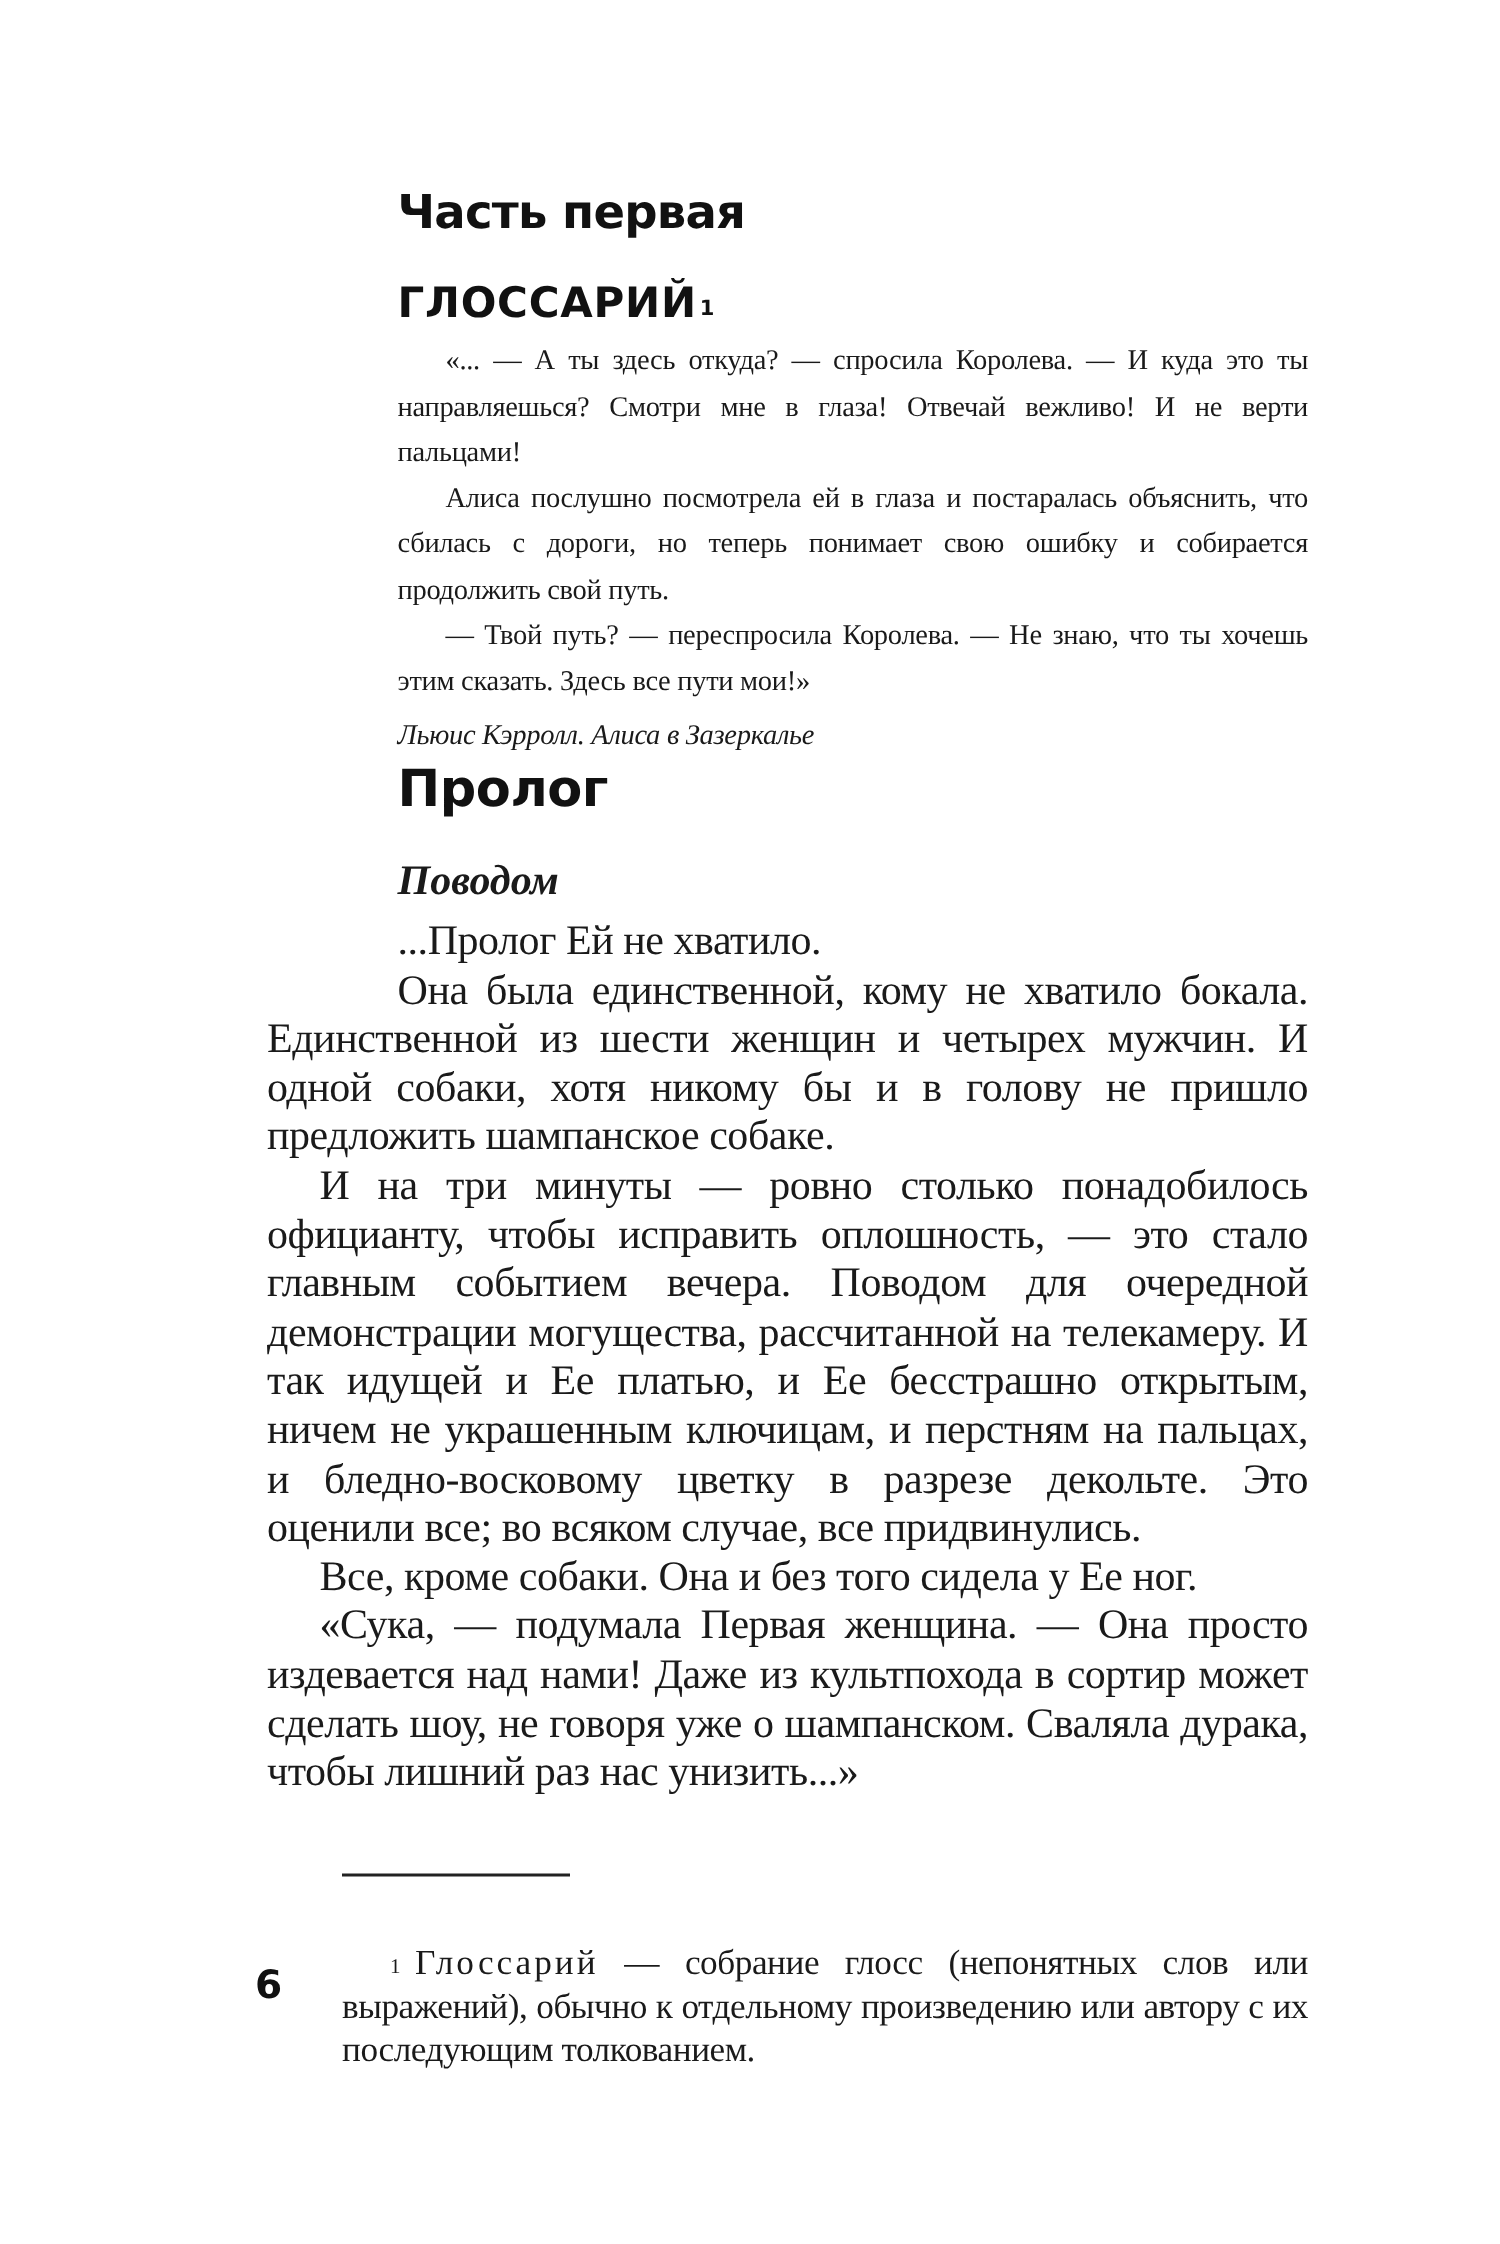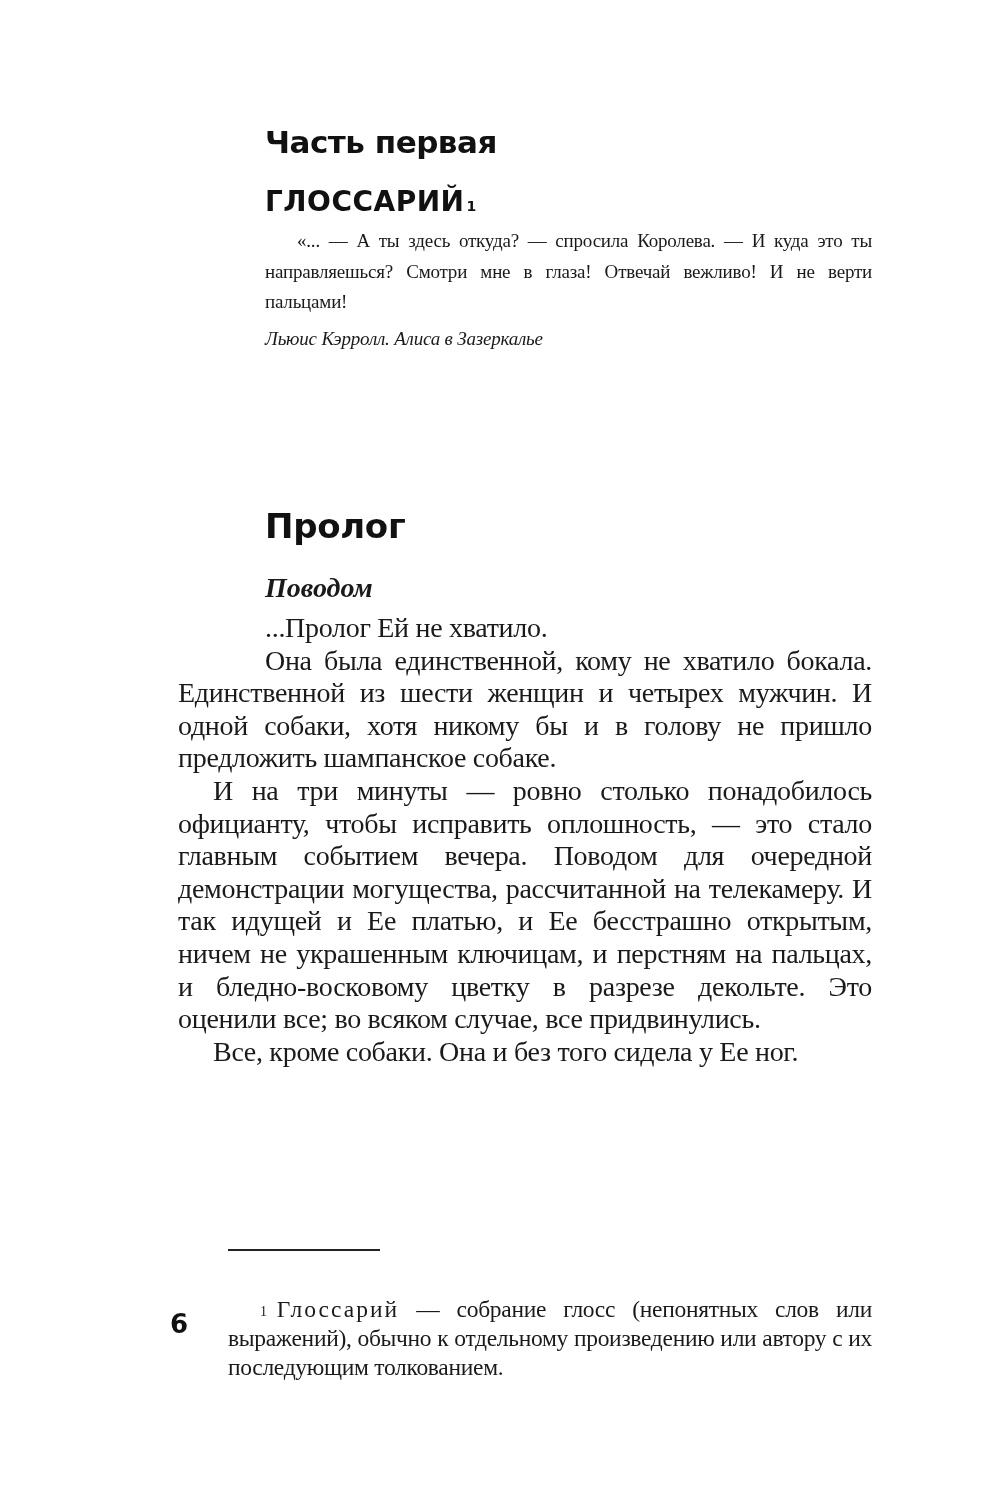--- a/index.html
+++ b/index.html
@@ -156,31 +156,34 @@
 <body>
 
 <div class="page">
 
   <h1 class="heading-sans part-title">Часть первая</h1>
 
   <h2 class="heading-sans glossary-title"><span>ГЛОССАРИЙ</span><sup>1</sup></h2>
 
   <div class="serif epigraph">
     <p>«... — А ты здесь откуда? — спросила Королева. — И куда это ты направляешься? Смотри мне в глаза! Отвечай вежливо! И не верти пальцами!</p>
+    <p>Алиса послушно посмотрела ей в глаза и постаралась объяснить, что сбилась с дороги, но теперь понимает свою ошибку и собирается продолжить свой путь.</p>
+    <p>— Твой путь? — переспросила Королева. — Не знаю, что ты хочешь этим сказать. Здесь все пути мои!»</p>
     <p class="attribution">Льюис Кэрролл. Алиса в Зазеркалье</p>
   </div>
 
   <h3 class="heading-sans prolog-title">Пролог</h3>
   <h4 class="serif prolog-subtitle">Поводом</h4>
 
   <div class="serif body-text">
     <p class="first">...Пролог Ей не хватило.</p>
     <p class="indent-deep">Она была единственной, кому не хватило бокала. Единственной из шести женщин и четырех мужчин. И одной собаки, хотя никому бы и в голову не пришло предложить шампанское собаке.</p>
     <p>И на три минуты — ровно столько понадобилось официанту, чтобы исправить оплошность, — это стало главным событием вечера. Поводом для очередной демонстрации могущества, рассчитанной на телекамеру. И так идущей и Ее платью, и Ее бесстрашно открытым, ничем не украшенным ключицам, и перстням на пальцах, и бледно-восковому цветку в разрезе декольте. Это оценили все; во всяком случае, все придвинулись.</p>
     <p>Все, кроме собаки. Она и без того сидела у Ее ног.</p>
+    <p>«Сука, — подумала Первая женщина. — Она просто издевается над нами! Даже из культпохода в сортир может сделать шоу, не говоря уже о шампанском. Сваляла дурака, чтобы лишний раз нас унизить...»</p>
   </div>
 
   <div class="footnote-rule"></div>
 
   <div class="serif footnote">
     <p><span class="fn-mark">1</span><span class="term">Глоссарий</span><span> — собрание глосс (непонятных слов или выражений), обычно к отдельному произведению или автору с их последующим толкованием.</span></p>
   </div>
 
   <div class="heading-sans page-number">6</div>
 

